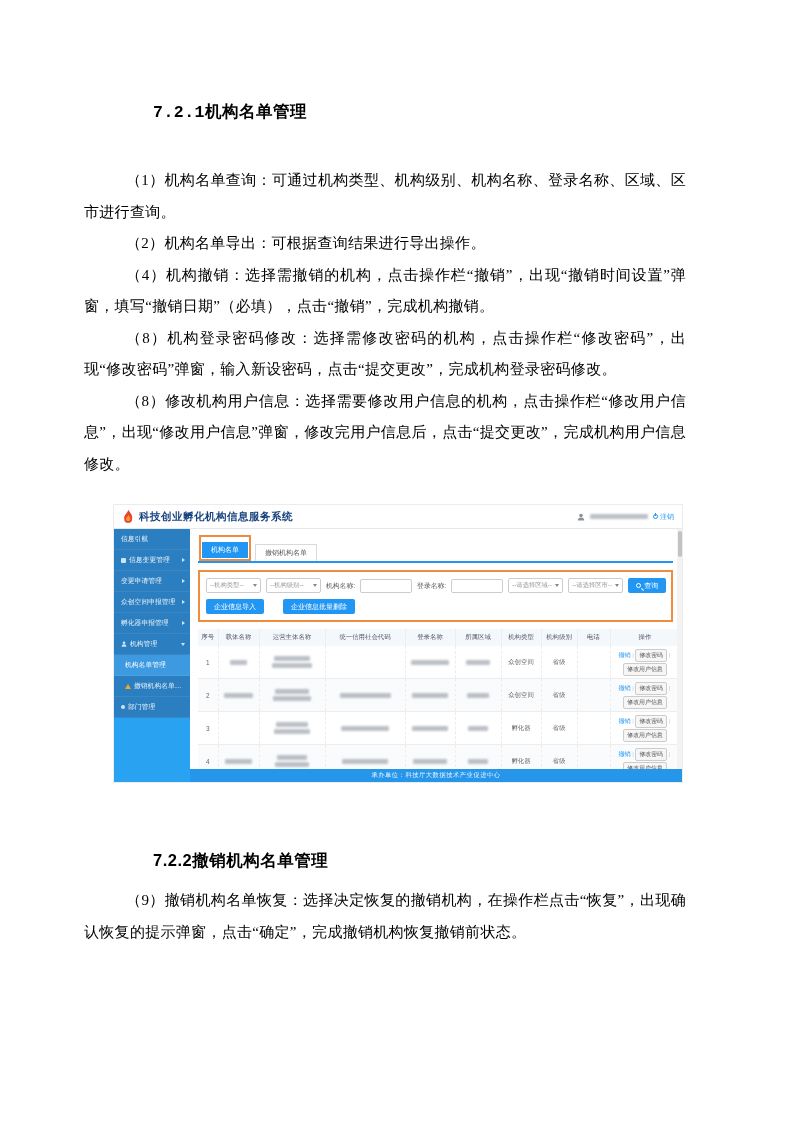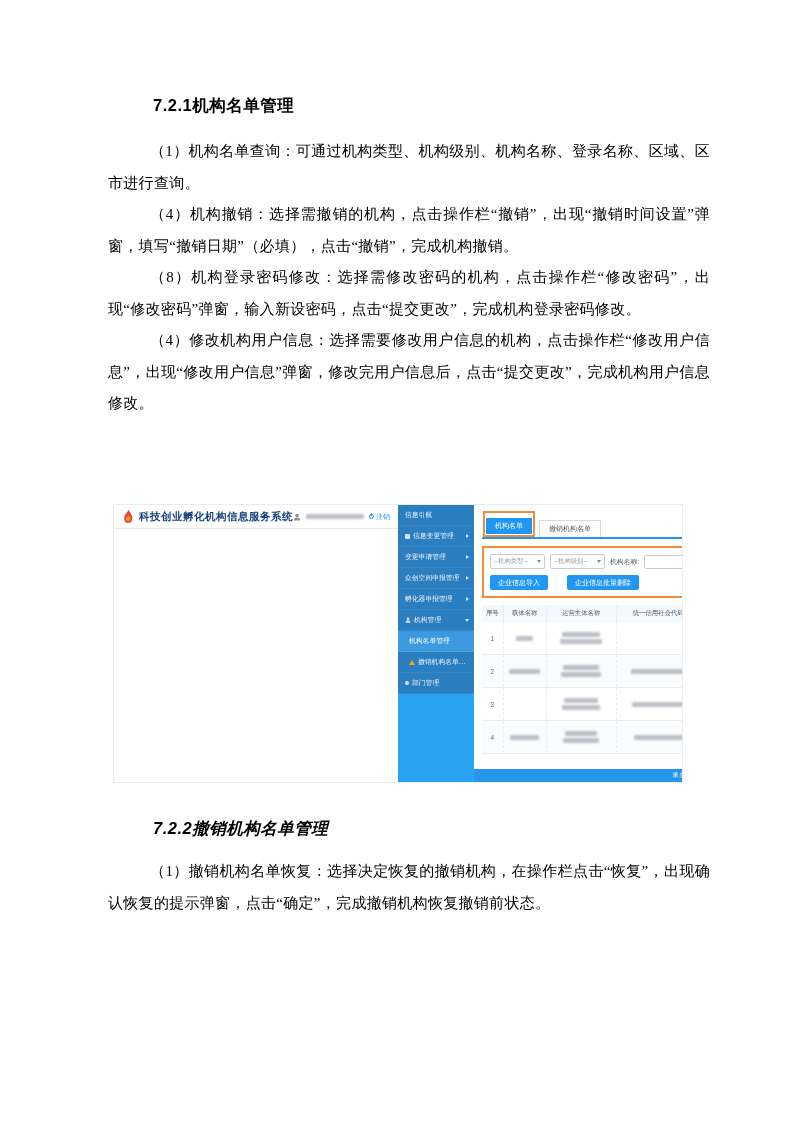--- a/index.html
+++ b/index.html
@@ -2,33 +2,33 @@
 <html><head>
 <meta charset="utf-8">
 <style>
   html,body{margin:0;padding:0;}
   body{width:794px;height:1123px;background:#ffffff;position:relative;
        font-family:"Liberation Serif","DejaVu Serif",serif;color:#000;}
 
   
   .doc-heading{position:absolute;left:153px;margin:0;font-size:16.5px;font-weight:bold;
     font-family:"Liberation Sans","DejaVu Sans",sans-serif;color:#000;letter-spacing:.5px;}
-  #sec1-heading{top:95px;}
-  #sec2-heading{top:818px;font-style:italic;}
-  .para-block{position:absolute;left:108px;width:602px;}
+  #sec1-heading{top:101px;font-family:Liberation Mono, monospace;}
+  #sec2-heading{top:850px;}
+  .para-block{position:absolute;left:84px;width:602px;margin-top:29px;}
   #sec1-paras{top:136px;}
   #sec2-paras{top:856px;}
   .para{margin:0;font-size:15px;line-height:31.5px;text-align:justify;
         text-indent:2.8em;letter-spacing:.3px;}
 
   
   .ss{position:absolute;left:113px;top:504px;width:570px;height:279px;
       font-family:"Liberation Sans","DejaVu Sans",sans-serif;
       background:#fff;border:1px solid #ececec;box-sizing:border-box;
-      display:flex;flex-direction:row;overflow:hidden;}
+      display:flex;flex-direction:column;overflow:hidden;}
   .ss *{box-sizing:border-box;}
 
   .ss-header{height:24px;background:#fff;border-bottom:1px solid #e3e8ee;
       display:flex;align-items:center;padding:0 8px;flex:0 0 auto;}
   .ss-logo{width:13px;height:16px;margin-right:4px;}
   .ss-title{font-size:10.5px;font-weight:bold;color:#17427e;letter-spacing:.5px;}
   .ss-header-right{margin-left:auto;display:flex;align-items:center;gap:5px;}
   .user-ic{width:8px;height:8px;}
   .blurbar{display:inline-block;height:5px;border-radius:1px;background:#a7adb5;
       filter:blur(1.3px);opacity:.75;}
@@ -101,23 +101,24 @@
 
   .ss-scroll{position:absolute;right:0;top:0;bottom:13px;width:5px;background:#f3f3f3;}
   .ss-thumb{position:absolute;top:2px;left:.5px;width:4px;height:26px;background:#c2c2c2;border-radius:2px;}
 </style>
 </head>
 <body>
 
 <h2 class="doc-heading" id="sec1-heading">7.2.1机构名单管理</h2>
 <div class="para-block" id="sec1-paras">
     <p class="para">（1）机构名单查询：可通过机构类型、机构级别、机构名称、登录名称、区域、区市进行查询。</p>
+    <p class="para">（2）机构名单导出：可根据查询结果进行导出操作。</p>
     <p class="para">（4）机构撤销：选择需撤销的机构，点击操作栏“撤销”，出现“撤销时间设置”弹窗，填写“撤销日期”（必填），点击“撤销”，完成机构撤销。</p>
     <p class="para">（8）机构登录密码修改：选择需修改密码的机构，点击操作栏“修改密码”，出现“修改密码”弹窗，输入新设密码，点击“提交更改”，完成机构登录密码修改。</p>
-    <p class="para">（4）修改机构用户信息：选择需要修改用户信息的机构，点击操作栏“修改用户信息”，出现“修改用户信息”弹窗，修改完用户信息后，点击“提交更改”，完成机构用户信息修改。</p>
+    <p class="para">（8）修改机构用户信息：选择需要修改用户信息的机构，点击操作栏“修改用户信息”，出现“修改用户信息”弹窗，修改完用户信息后，点击“提交更改”，完成机构用户信息修改。</p>
   </div>
 
 <div class="ss">
 
   <div class="ss-header">
     <svg class="ss-logo" viewBox="0 0 20 24">
       <path d="M10 1 C12 6 17 9 15.5 15 A6 6 0 0 1 3.5 15 C2.5 9 8 7 10 1 Z" fill="#e8442e"></path>
       <path d="M10 9 C11 11.5 13.5 12.5 12.8 16 A3.4 3.4 0 0 1 6.2 16 C6.2 12.5 9 11.5 10 9 Z" fill="#f59b2d"></path>
     </svg>
     <span class="ss-title">科技创业孵化机构信息服务系统</span>
@@ -346,14 +347,14 @@
 
       <div class="ss-scroll">
         <div class="ss-thumb"></div>
       </div>
     </div>
   </div>
 </div>
 
 <h2 class="doc-heading" id="sec2-heading">7.2.2撤销机构名单管理</h2>
 <div class="para-block" id="sec2-paras">
-    <p class="para">（1）撤销机构名单恢复：选择决定恢复的撤销机构，在操作栏点击“恢复”，出现确认恢复的提示弹窗，点击“确定”，完成撤销机构恢复撤销前状态。</p>
+    <p class="para">（9）撤销机构名单恢复：选择决定恢复的撤销机构，在操作栏点击“恢复”，出现确认恢复的提示弹窗，点击“确定”，完成撤销机构恢复撤销前状态。</p>
   </div>
 
 </body></html>

